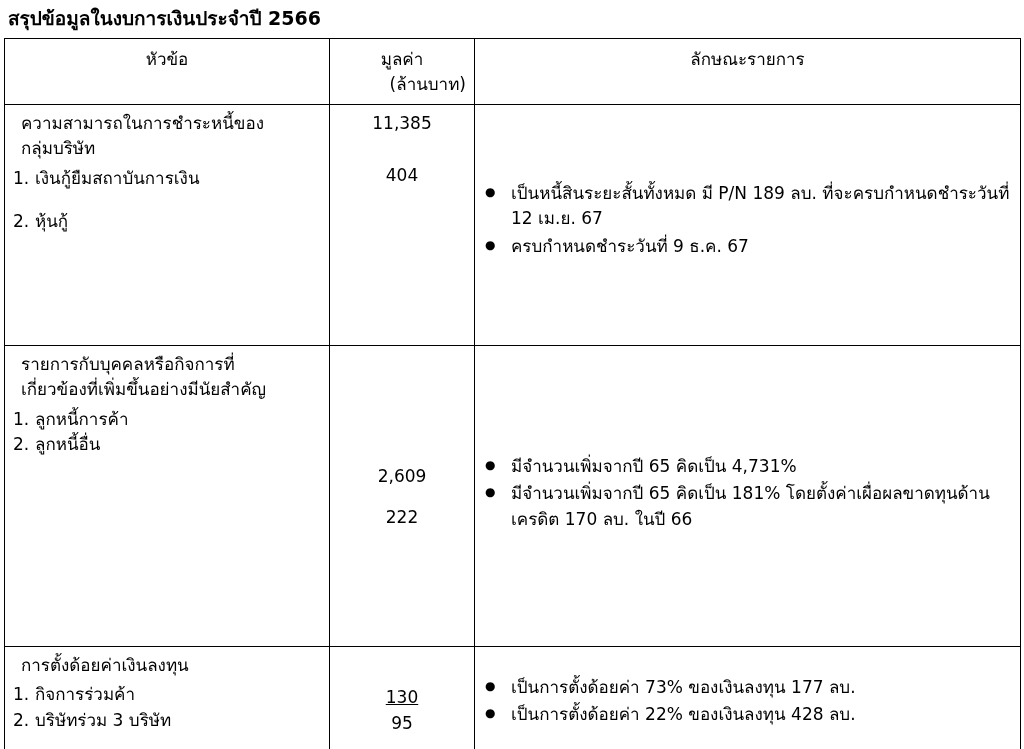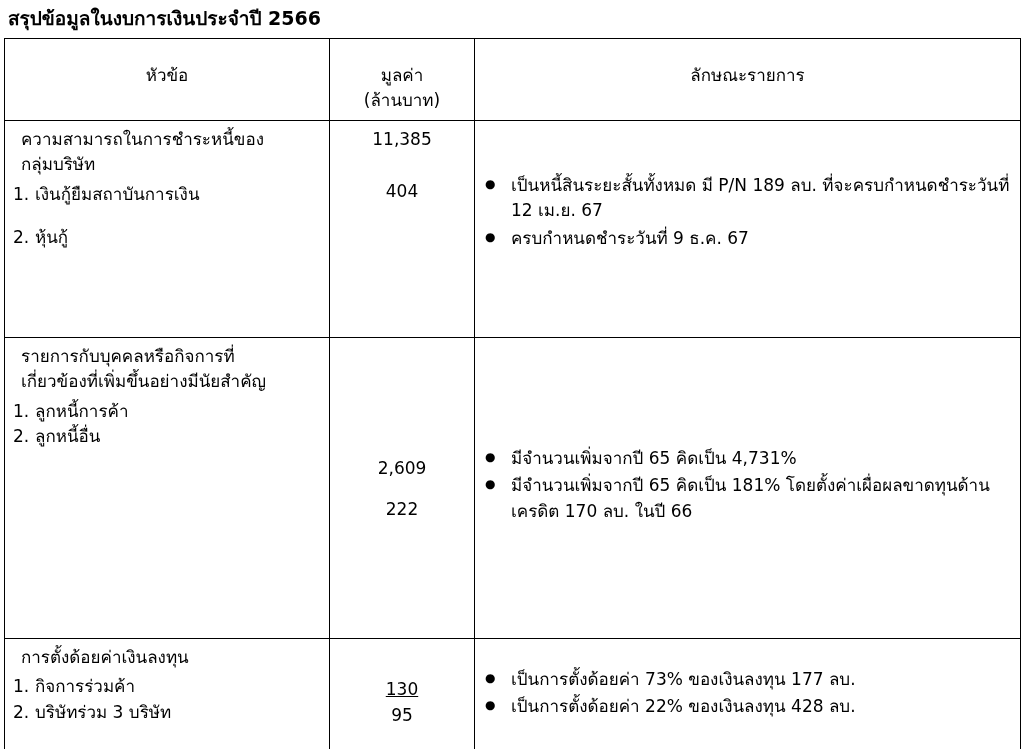--- a/index.html
+++ b/index.html
@@ -38,27 +38,27 @@
     border: 1.5px solid #000000;
     vertical-align: top;
     padding: 6px 8px;
     font-size: 17px;
     line-height: 1.5;
   }
   table.budget thead th {
     text-align: center;
     font-weight: normal;
     vertical-align: top;
-    padding-top: 24px;
+    padding-top: 8px;
   }
   .col-topic   { width: 325px; }
   .col-value   { width: 145px; }
   .col-detail  { width: 546px; }
 
-  .hdr-value-line2 { display: block; }
+  .hdr-value-line2 { display: block; text-align: right; }
 
   td.topic-cell { padding-left: 10px; }
   td.value-cell { text-align: center; }
   td.detail-cell { padding-left: 14px; }
 
   .group-head {
     margin: 0 0 2px 8px;
   }
   ol.items {
     list-style: none;
@@ -93,21 +93,21 @@
     top: 0;
     font-size: 12px;
     line-height: 1.95;
   }
   
   .row1 td { height: 158px; }
   .row1 .topic-cell .group-head { margin-bottom: 4px; }
   .row1 ol.items li { margin-bottom: 18px; }
   .row1 .value-cell .v1 { }
   .row1 .value-cell .v2 { margin-top: 27px; }
-  .row1 .detail-cell { padding-top: 52px; }
+  .row1 .detail-cell { padding-top: 76px; }
 
   .row2 td { height: 186px; }
   .row2 .topic-cell .group-head { margin-bottom: 4px; }
   .row2 .value-cell .v1 { margin-top: 112px; }
   .row2 .value-cell .v2 { margin-top: 16px; }
   .row2 .detail-cell { padding-top: 108px; }
 
   .row3 td { height: 122px; }
   .row3 .topic-cell .group-head { margin-bottom: 4px; }
   .row3 .value-cell .v1 { margin-top: 32px; text-decoration: underline; }

